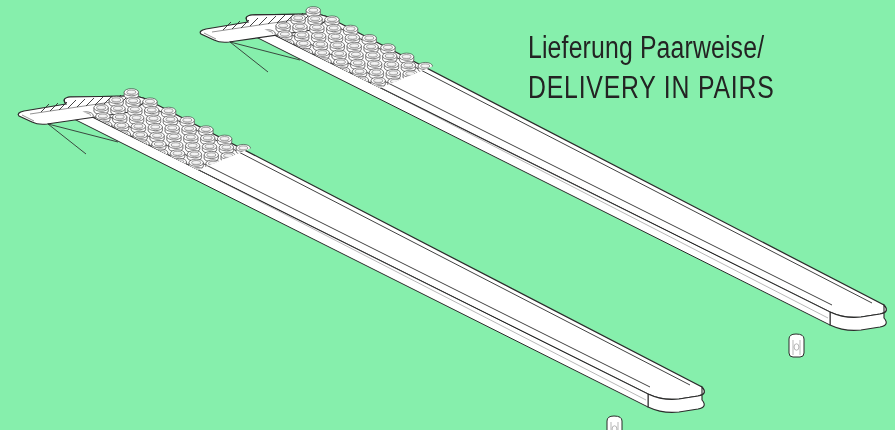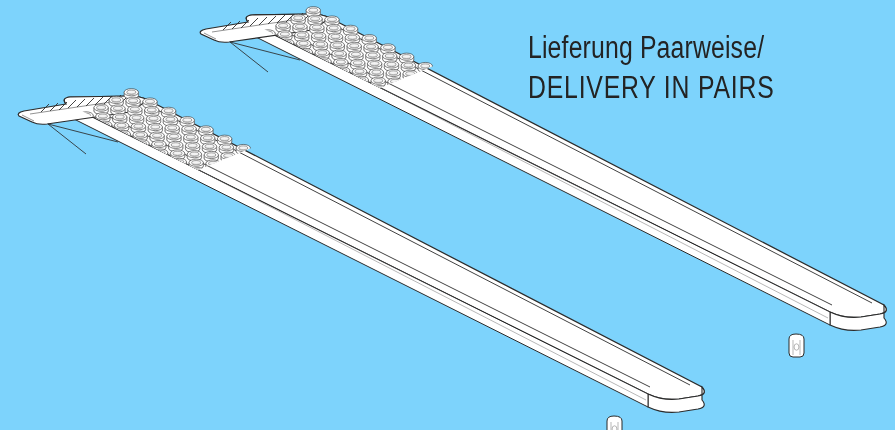--- a/index.html
+++ b/index.html
@@ -8,21 +8,21 @@
     padding: 0;
     background: #ffffff;
   }
   body {
     font-family: "Liberation Sans", sans-serif;
   }
   #canvas {
     position: relative;
     width: 895px;
     height: 430px;
-    background: #7dd3fc;
+    background: #86efac;
     overflow: hidden;
   }
   #drawing {
     position: absolute;
     left: 0;
     top: 0;
     width: 895px;
     height: 430px;
     display: block;
   }

